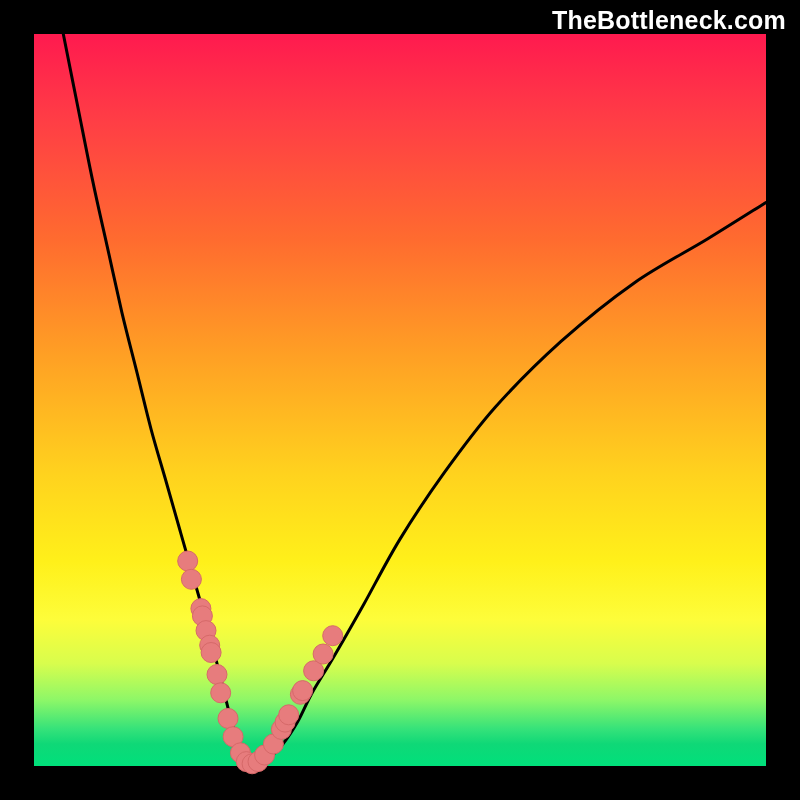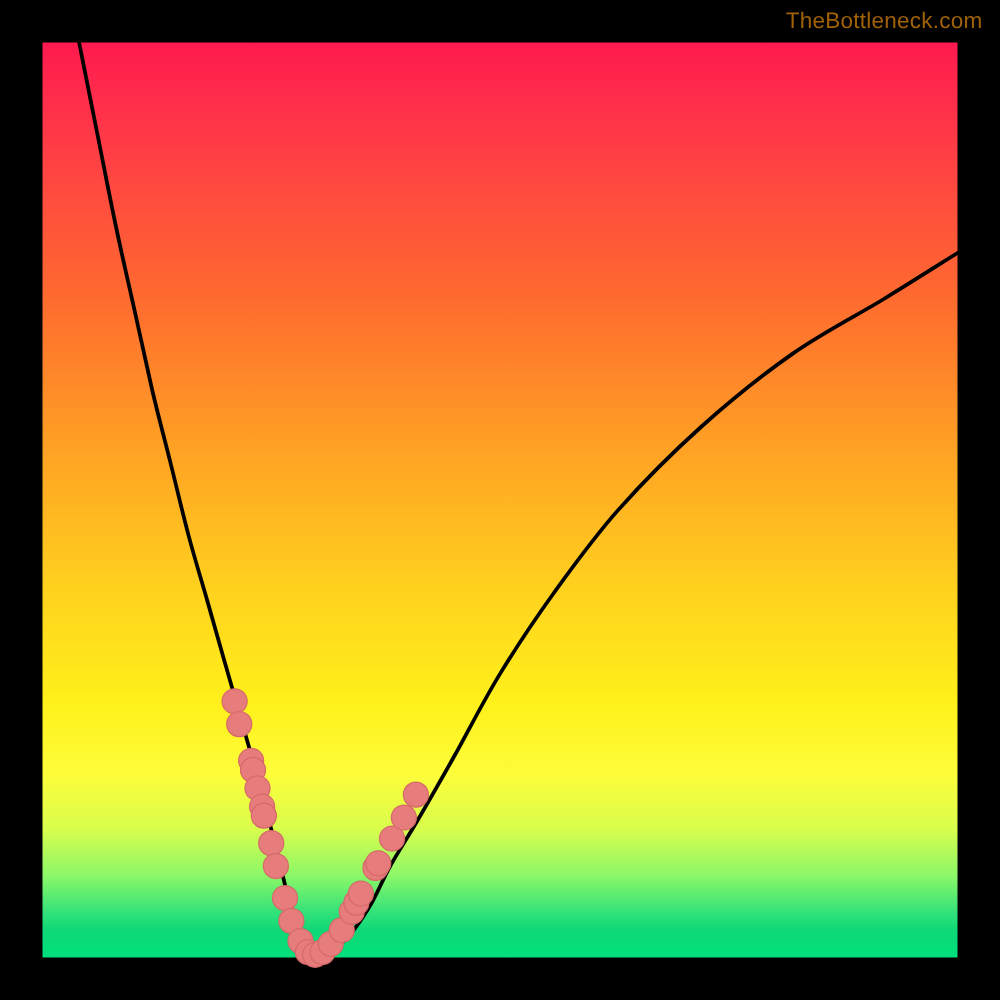--- a/index.html
+++ b/index.html
@@ -37,23 +37,23 @@
       #8df768 91%,
       #34e27a 95%,
       #0fd877 97%,
       #00e07b 100%
     );
   }
   .watermark {
     position: absolute;
     top: 6px;
     right: 14px;
-    color: #a16207;
-    font-size: 18px;
-    font-weight: 400;
+    color: #ffffff;
+    font-size: 25px;
+    font-weight: 700;
     letter-spacing: 0.2px;
   }
   svg.curve {
     position: absolute;
     top: 0;
     left: 0;
   }
 </style>
 </head>
 <body>

